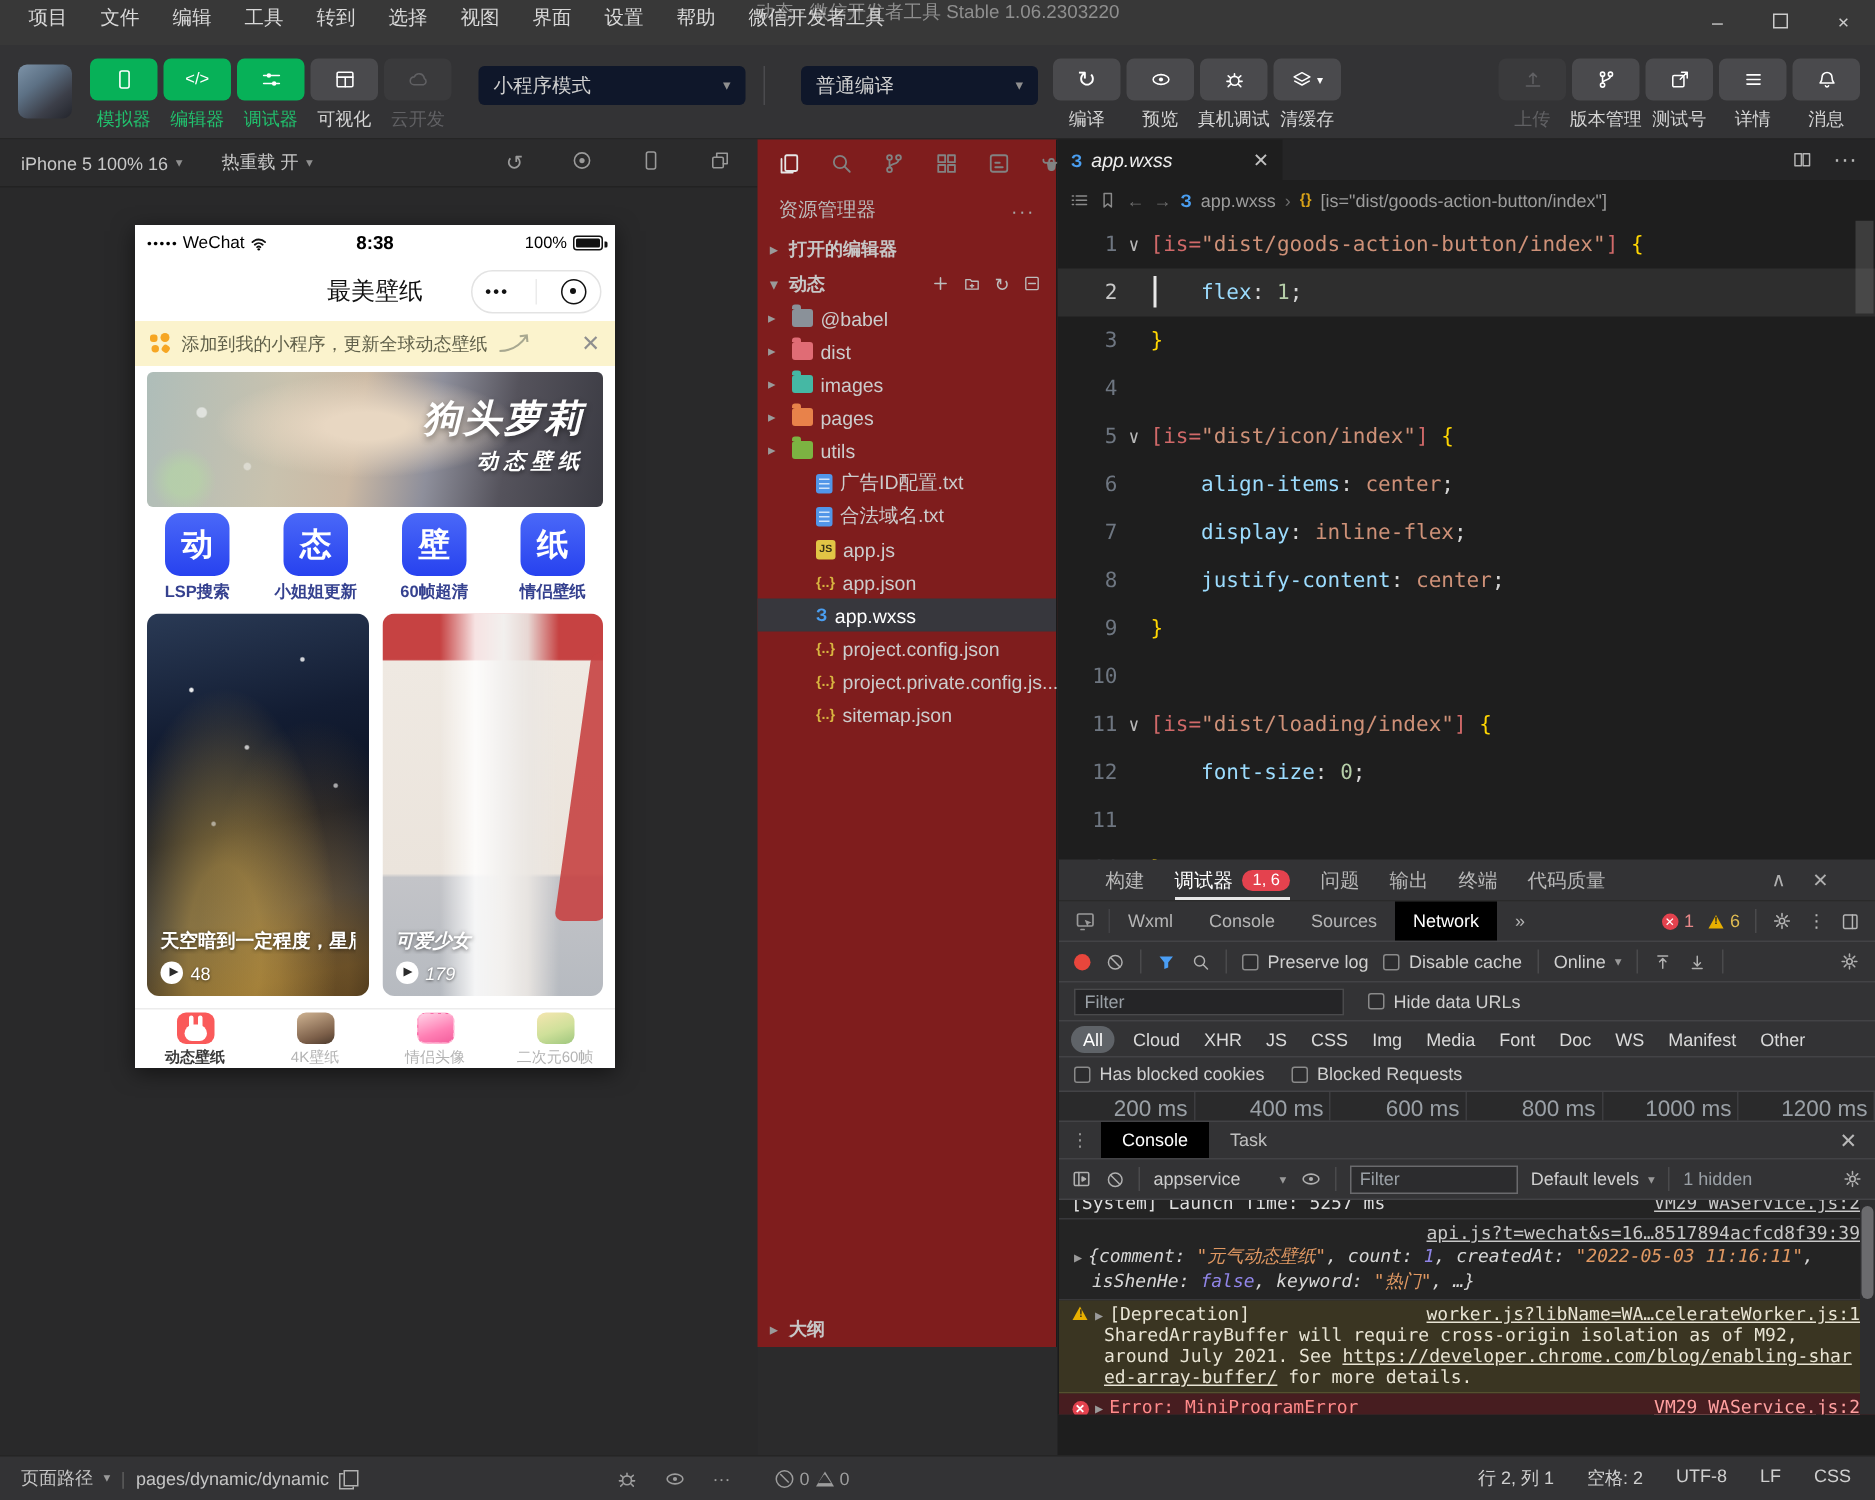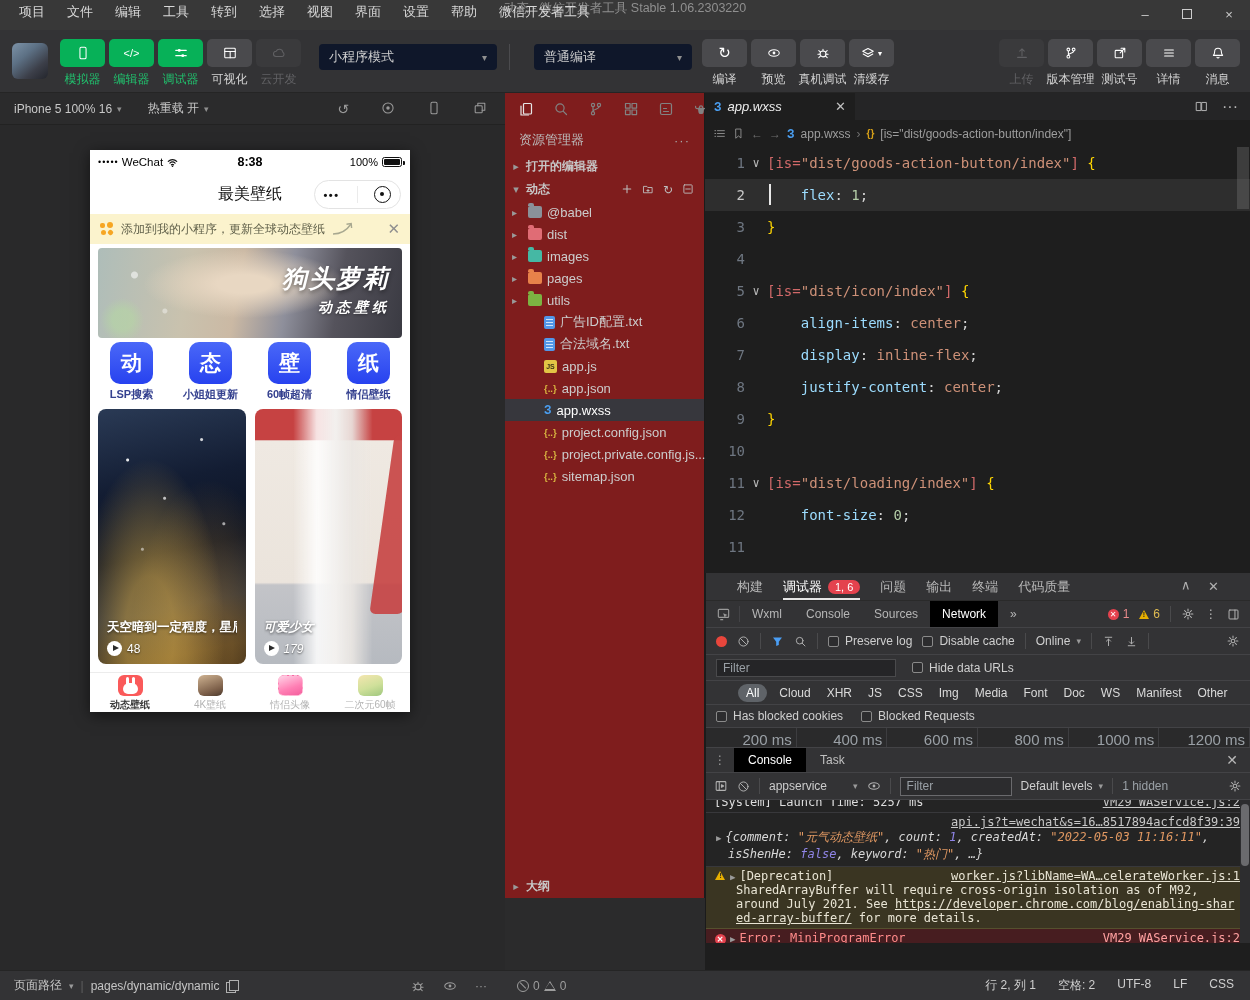--- a/index.html
+++ b/index.html
@@ -201,21 +201,21 @@
   .r-nettools { height:27px; gap:10px; padding:0 10px; border-bottom:1px solid #434346; color:#b0b0b0; }
   .recdot { width:11px; height:11px; border-radius:50%; background:#e8463c; }
   .cb { width:11px; height:11px; border:1px solid #8a8a8a; border-radius:2px; background:#2c2c2e; flex:none; }
   .lab { color:#cfcfcf; }
   .nt-div { width:1px; height:16px; background:#4a4a4c; }
   .r-netfilter { height:26px; gap:16px; padding:0 10px; border-bottom:1px solid #434346; }
   .filter-input { width:180px; height:18px; background:#252527; border:1px solid #4a4a4c; color:#9aa0a6;
     font-size:12px; display:flex; align-items:center; padding:0 6px; }
   .r-pills { height:24px; gap:0; padding:0 8px; color:#dadada; border-bottom:1px solid #434346; }
   .pill { padding:2px 8px; }
-  .pill.on { background:#5f6368; color:#fff; border-radius:9px; padding:2px 8px; margin-right:4px;margin-left:24px; }
+  .pill.on { background:#5f6368; color:#fff; border-radius:9px; padding:2px 8px; margin-right:4px; }
   .r-blocked { height:23px; gap:18px; padding:0 10px; border-bottom:1px solid #434346; }
   .cbrow { display:flex; align-items:center; gap:6px; }
   .r-timeline { height:20px; background:#2a2a2b; border-bottom:1px solid #434346; display:flex; }
   .tl-seg { flex:1; border-right:1px solid #3d3d40; color:#9aa0a6; font-size:15px; text-align:right;
     padding:3px 4px 0 0; }
   .r-drawer-tabs { height:25px; color:#c0c0c0; border-bottom:1px solid #434346; }
   .drawer-dots { padding:0 8px; color:#9a9a9a; }
   .dr-tab { padding:0 14px; height:100%; display:flex; align-items:center; }
   .dr-tab.on { background:#000; color:#fff; }
   .r-drawer-tabs .close { margin-left:auto; padding-right:12px; color:#b8b8b8; font-size:14px; }

